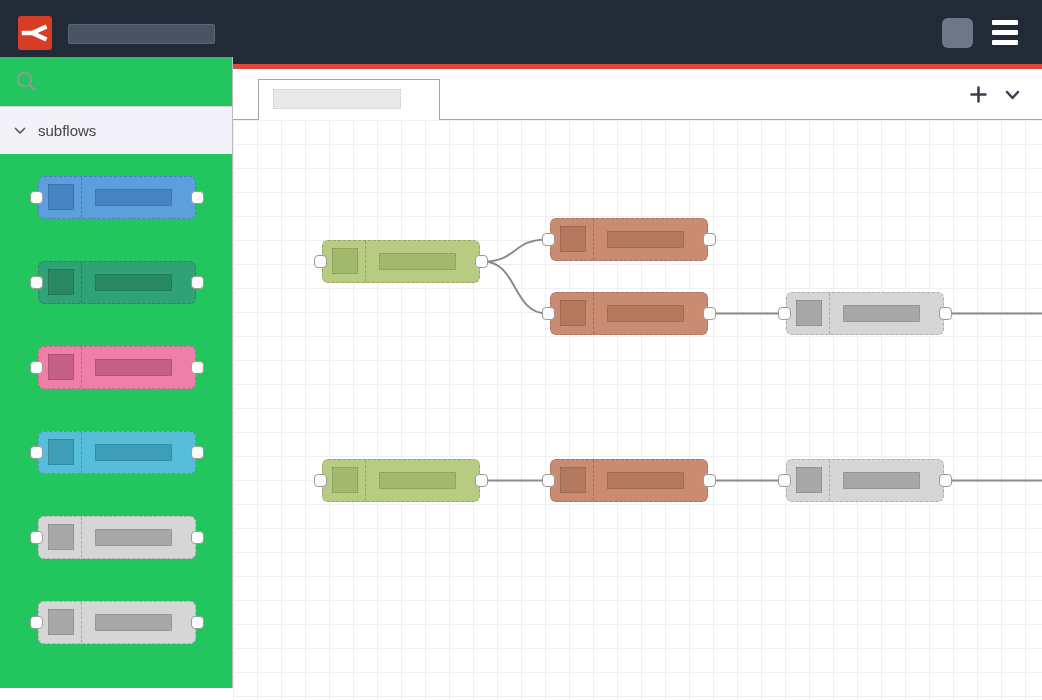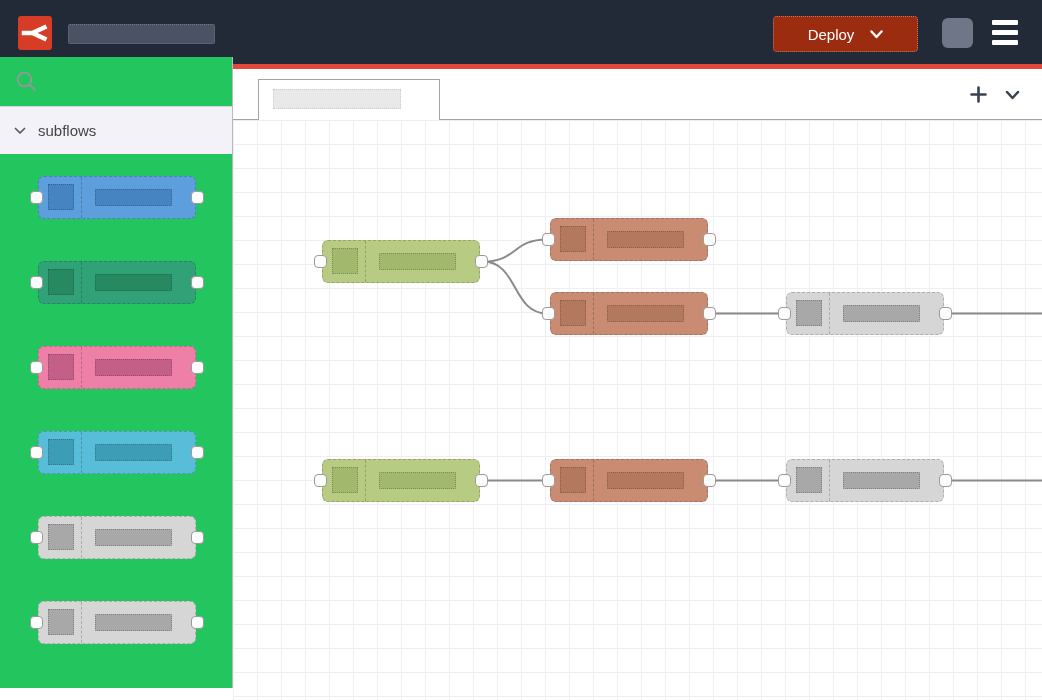--- a/index.html
+++ b/index.html
@@ -85,28 +85,20 @@
 </head>
 <body>
 
 <div class="header">
   <div class="logo">
     <svg width="30" height="30" viewBox="0 0 34 34">
       <path d="M2 17 L14 17 L30 9.5 M14 17 L30 24.5" stroke="#ffffff" stroke-width="5" fill="none" stroke-linejoin="round" stroke-linecap="butt"></path>
     </svg>
   </div>
   <div class="title-ph"></div>
-  <div class="deploy-btn">
-    <span>Deploy</span>
-    <span style="display:flex;">
-      <svg width="13" height="9" viewBox="0 0 13 9">
-        <polyline points="1.5,1.5 6.5,7 11.5,1.5" stroke="#ffffff" stroke-width="2.4" fill="none" stroke-linecap="round" stroke-linejoin="round"></polyline>
-      </svg>
-    </span>
-  </div>
   <div class="avatar"></div>
   <div class="hamburger">
     <div></div>
       <div></div>
       <div></div>
   </div>
 </div>
 
 <div class="sidebar">
   <div class="search-row">

